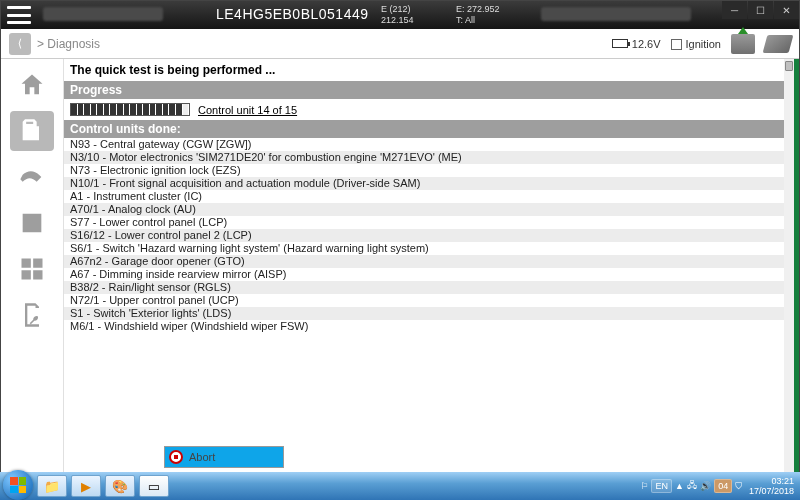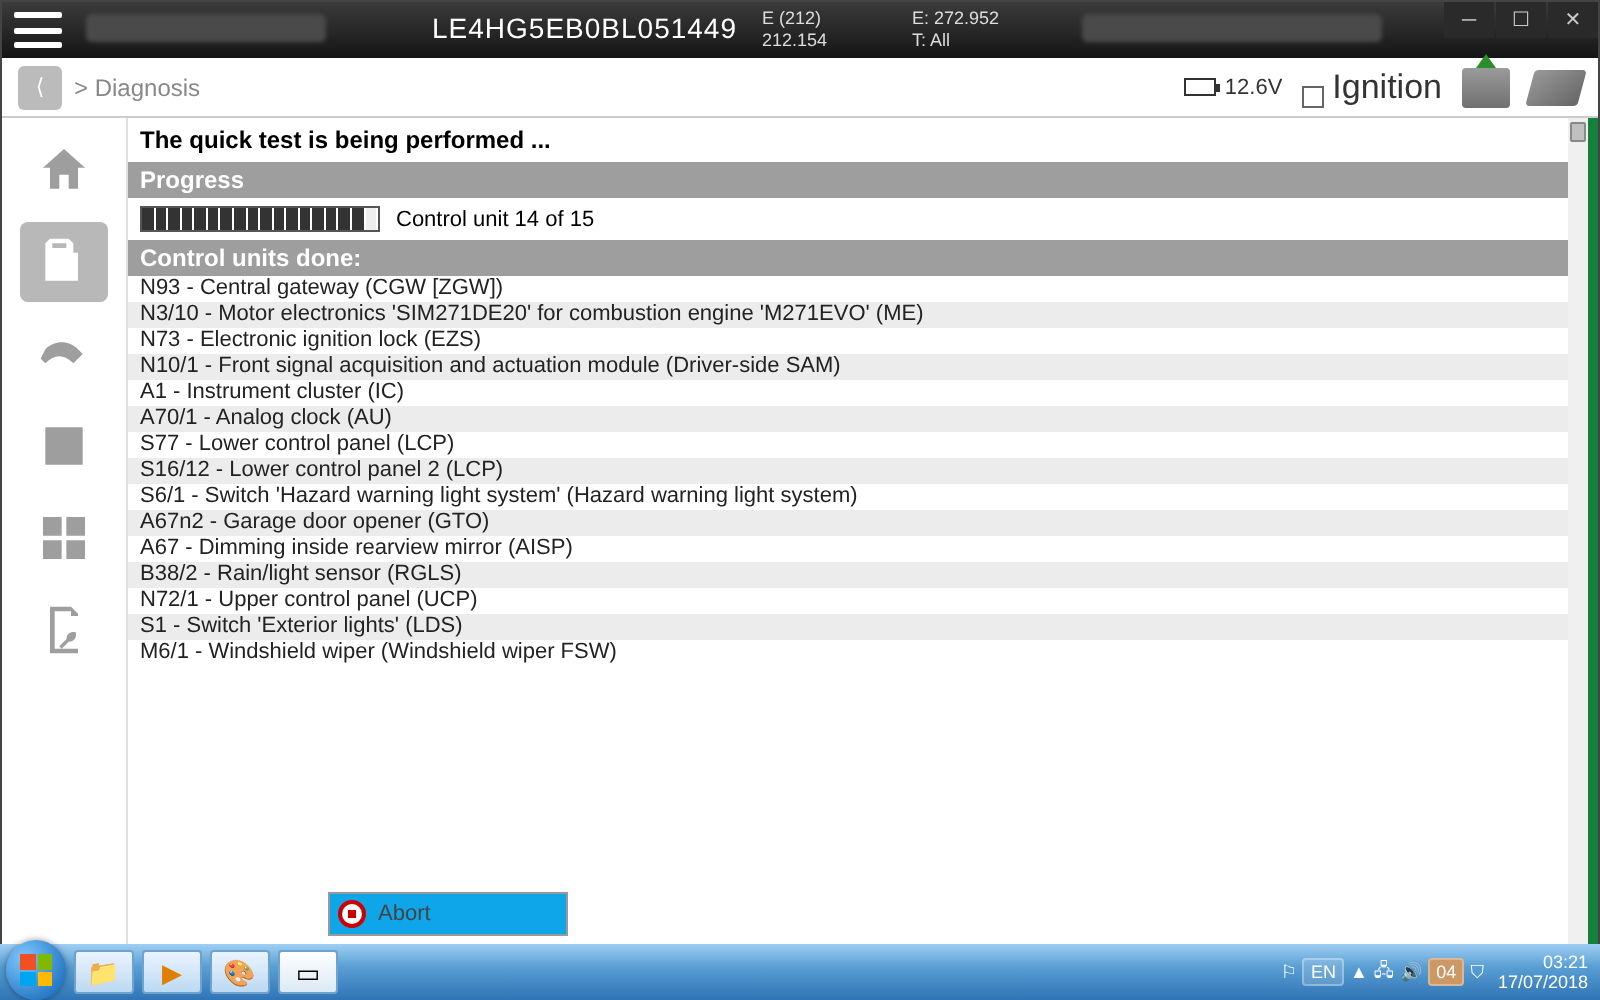--- a/index.html
+++ b/index.html
@@ -13,40 +13,40 @@
   .tb-group { position:absolute; font-size:9px; line-height:11px; color:#ddd; }
   .win-controls { position:absolute; right:0; top:0; display:flex; }
   .win-btn { width:25px; height:18px; display:flex; align-items:center; justify-content:center; color:#ccc; font-size:10px; background:#2a2a2a; margin-left:1px; cursor:pointer;}
   .subbar { height:30px; background:#fff; border-bottom:1px solid #ccc; display:flex; align-items:center; position:relative; }
   .back-chip { width:22px; height:22px; background:#bbb; border-radius:3px; margin-left:8px; display:flex; align-items:center; justify-content:center; color:#fff; font-size:11px; }
   .breadcrumb { color:#888; font-size:12px; margin-left:6px; }
   .sub-right { position:absolute; right:8px; display:flex; align-items:center; gap:10px; }
   .voltage { font-size:11px; color:#333; display:flex; align-items:center; gap:4px;}
   .batt-icon { width:16px; height:9px; border:1px solid #333; position:relative; }
   .batt-icon::after { content:""; position:absolute; right:-3px; top:2px; width:2px; height:4px; background:#333; }
-  .ign-check { display:flex; align-items:flex-end; gap:4px; font-size:17px; color:#333; }
+  .ign-check { display:flex; align-items:flex-end; gap:4px; font-size:11px; color:#333; }
   .ign-check .box { width:11px; height:11px; border:1px solid #666; background:#fff; }
   .printer-icon { width:24px; height:20px; background:linear-gradient(to bottom,#9a9a9a,#707070); border-radius:2px; position:relative; }
   .printer-icon .arrow { position:absolute; left:7px; top:-7px; width:0;height:0;border-left:5px solid transparent;border-right:5px solid transparent;border-bottom:7px solid #2a8f2a;}
   .book-icon { width:26px; height:18px; background:linear-gradient(135deg,#999,#666); transform:skewX(-15deg); border-radius:2px; }
   .content { position:absolute; top:58px; left:0; right:0; bottom:0; display:flex; }
   .side-rail { width:62px; background:#fff; display:flex; flex-direction:column; align-items:center; padding-top:6px; gap:6px; }
   .rail-btn { width:44px; height:40px; display:flex; align-items:center; justify-content:center; color:#9e9e9e; border-radius:4px; font-size:22px; cursor:pointer;}
   .rail-btn.active { background:#b8b8b8; color:#fff; }
   .rail-btn svg { width:28px; height:28px; fill:currentColor; }
   .main { flex:1; display:flex; flex-direction:column; border-left:1px solid #e0e0e0; border-right:5px solid #15803d; position:relative;}
   .scroll-track { position:absolute; right:0; top:0; width:10px; height:100%; background:#f0f0f0; }
   .scroll-thumb { position:absolute; right:1px; top:2px; width:8px; height:10px; background:#c0c0c0; border:1px solid #888; border-radius:1px;}
   .status-title { padding:4px 6px; font-size:12px; font-weight:bold; background:#fff; }
   .section-hdr { background:#9e9e9e; color:#fff; font-size:12px; font-weight:bold; padding:2px 6px; }
   .progress-row { display:flex; align-items:center; gap:8px; padding:4px 6px; background:#fff; }
   .progress-bar { width:120px; height:13px; border:1px solid #555; display:flex; overflow:hidden; }
   .progress-bar .seg { flex:1; background:#333; border-right:1px solid #fff; }
   .progress-bar .seg.empty { background:#eee; }
-  .progress-label { font-size:11px; color:#000; }
+  .progress-label { font-size:11px; color:#000;text-decoration:underline; }
   .list { flex:1; overflow:hidden; }
   .list-row { font-size:11px; padding:0 6px; border-bottom:1px solid transparent; color:#222; }
   .list-row:nth-child(odd){ background:#fff; }
   .list-row:nth-child(even){ background:#ececec; }
   .footer { position:absolute; bottom:4px; left:100px; }
   .abort-btn { width:120px; height:22px; border:1px solid #999; background:#0ea5e9; display:flex; align-items:center; font-size:11px; cursor:pointer; color:#444;}
   .abort-btn .stop { width:14px; height:14px; border-radius:50%; background:#fff; border:2px solid #c00; margin:0 6px 0 4px; position:relative;}
   .abort-btn .stop::after { content:""; position:absolute; left:3px; top:3px; width:4px; height:4px; background:#c00; }
   
   .taskbar { position:absolute; left:0; right:0; bottom:0; height:28px; background:linear-gradient(to bottom,#9fcff5,#5a9fd4 40%,#2f74b5); display:flex; align-items:center; }

